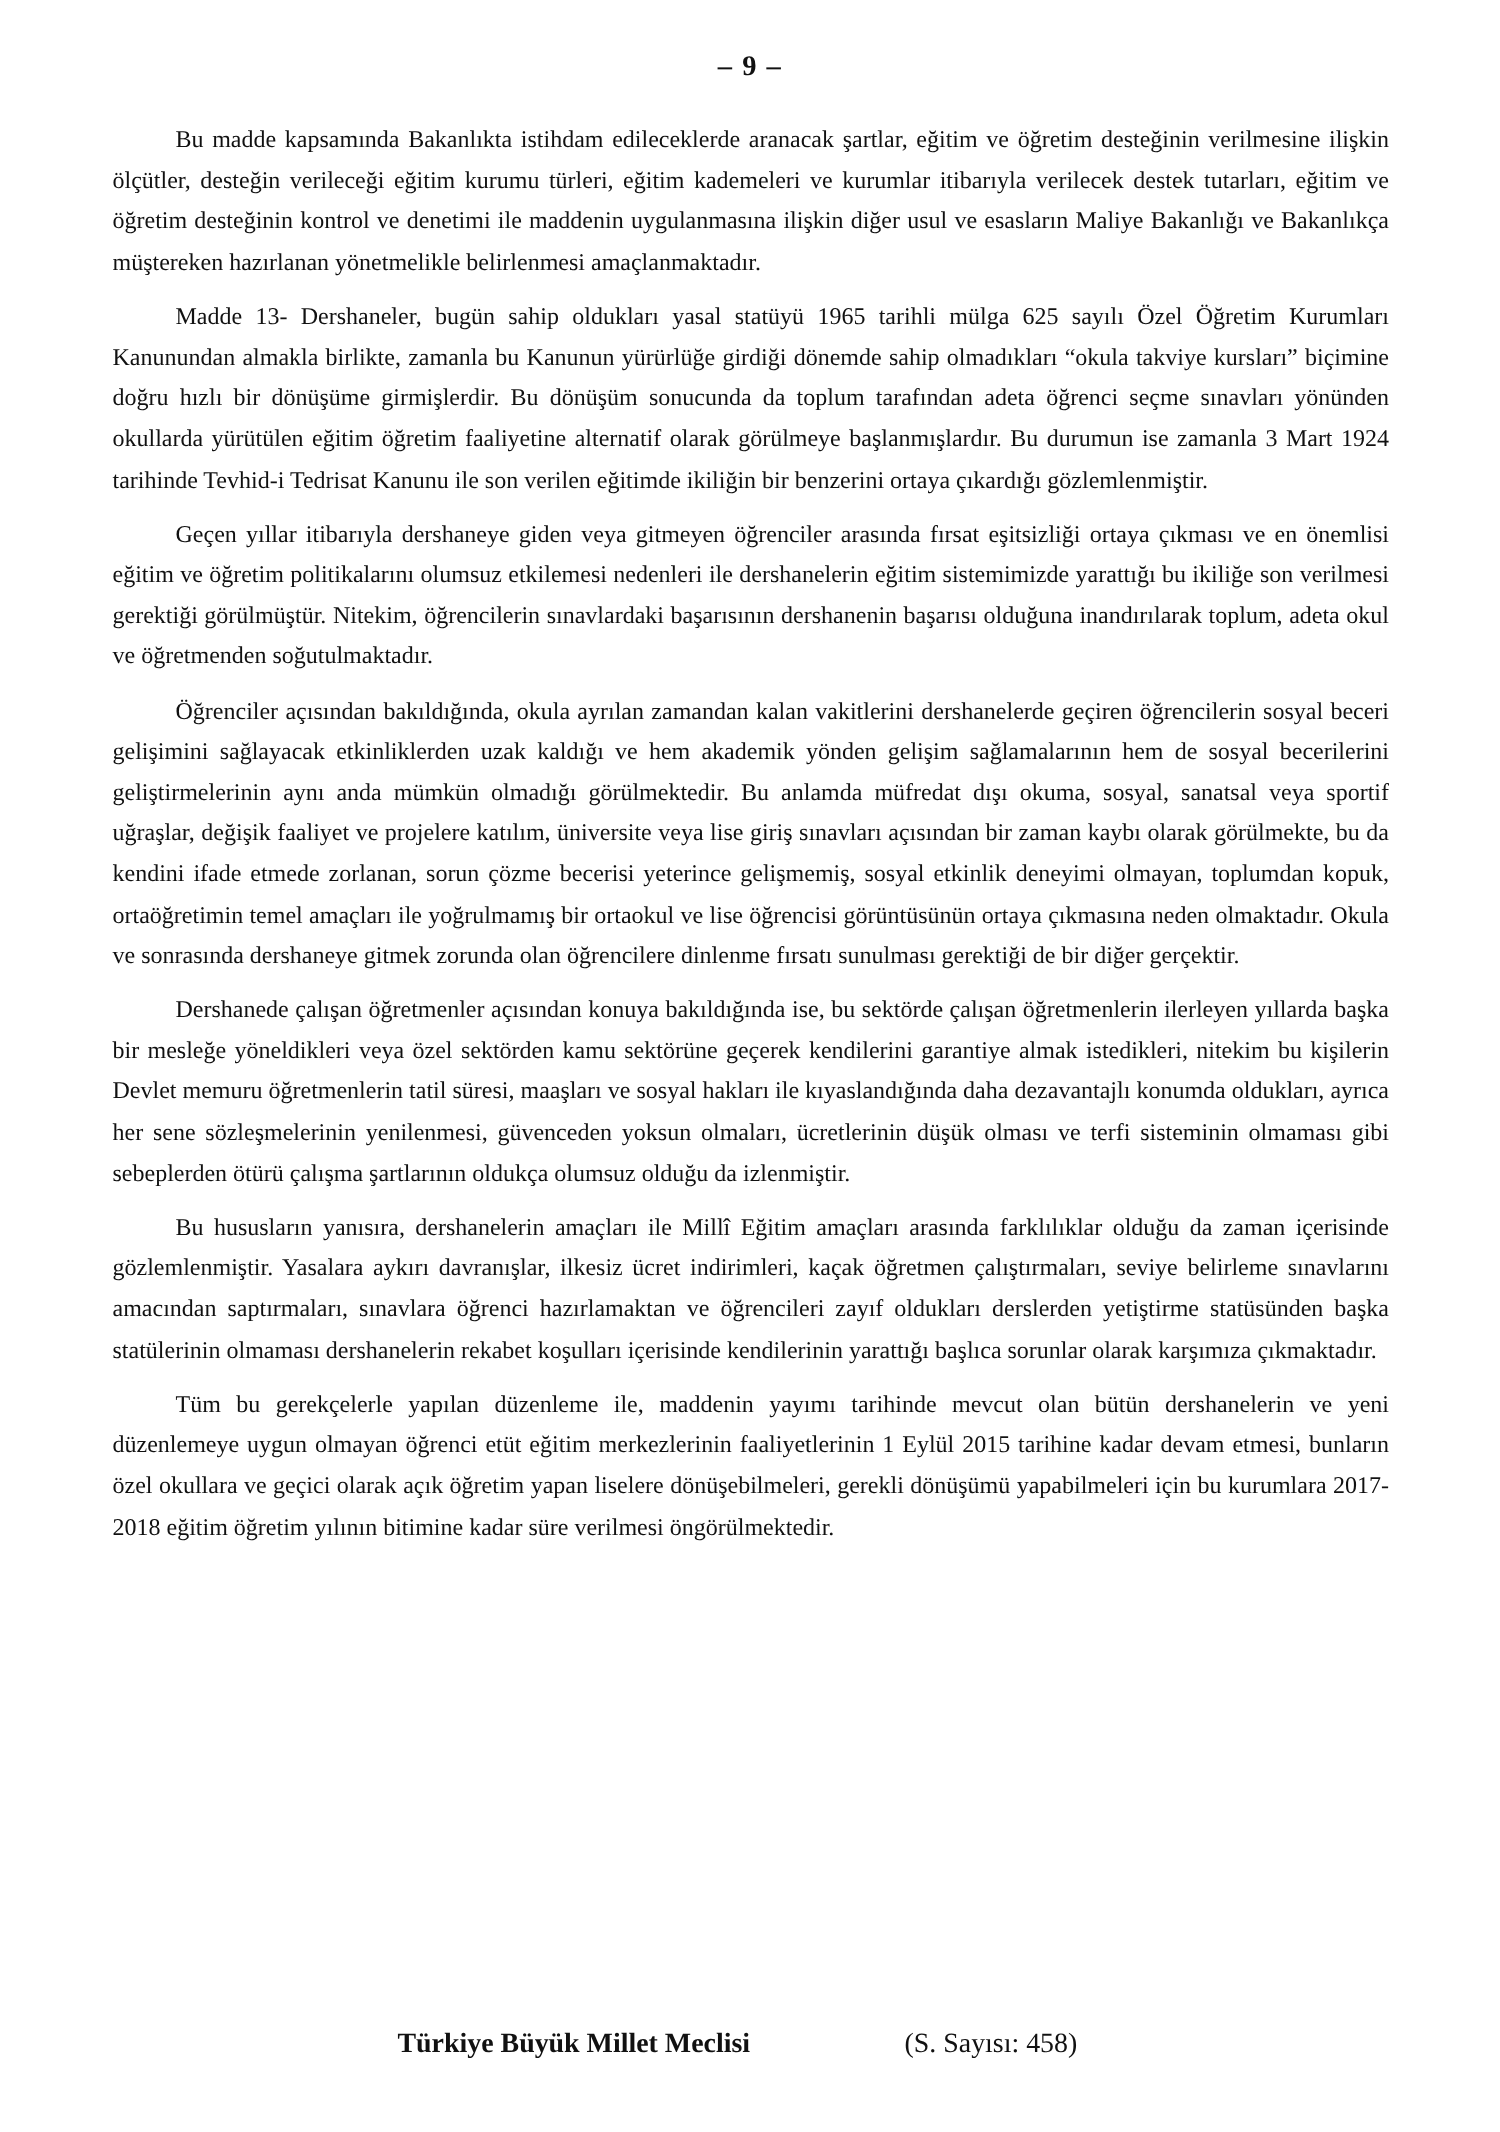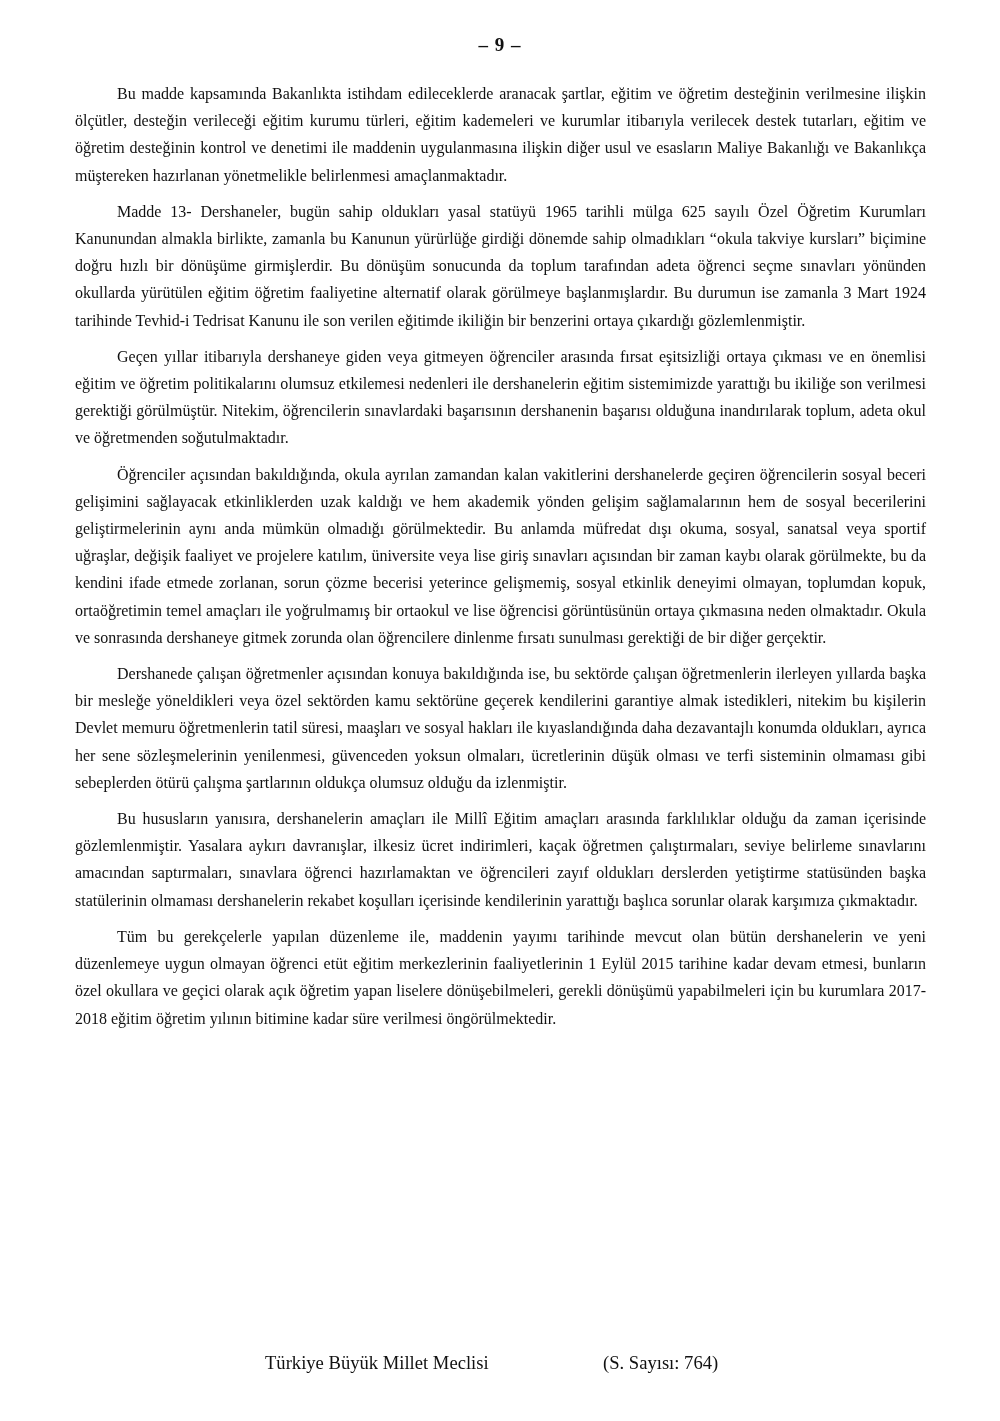--- a/index.html
+++ b/index.html
@@ -35,34 +35,34 @@
       text-indent: 42px;
     }
     .para b { font-weight: normal; }
     .footer {
       position: absolute;
       top: 1352px;
       left: 0;
       width: 1000px;
       font-size: 18.6px;
     }
-    .footer .left { position: absolute; left: 265px; }
+    .footer .left { position: absolute; left: 265px; font-weight: bold; }
     .footer .right { position: absolute; left: 603px; }
   </style>
 </head>
 <body>
 
 <div class="page-number">– 9 –</div>
 
 <div class="body-text">
   <p class="para"><b></b><span>Bu madde kapsamında Bakanlıkta istihdam edileceklerde aranacak şartlar, eğitim ve öğretim desteğinin verilmesine ilişkin ölçütler, desteğin verileceği eğitim kurumu türleri, eğitim kademeleri ve kurumlar itibarıyla verilecek destek tutarları, eğitim ve öğretim desteğinin kontrol ve denetimi ile maddenin uygulanmasına ilişkin diğer usul ve esasların Maliye Bakanlığı ve Bakanlıkça müştereken hazırlanan yönetmelikle belirlenmesi amaçlanmaktadır.</span></p>
   <p class="para"><b>Madde 13-</b><span> Dershaneler, bugün sahip oldukları yasal statüyü 1965 tarihli mülga 625 sayılı Özel Öğretim Kurumları Kanunundan almakla birlikte, zamanla bu Kanunun yürürlüğe girdiği dönemde sahip olmadıkları “okula takviye kursları” biçimine doğru hızlı bir dönüşüme girmişlerdir. Bu dönüşüm sonucunda da toplum tarafından adeta öğrenci seçme sınavları yönünden okullarda yürütülen eğitim öğretim faaliyetine alternatif olarak görülmeye başlanmışlardır. Bu durumun ise zamanla 3 Mart 1924 tarihinde Tevhid-i Tedrisat Kanunu ile son verilen eğitimde ikiliğin bir benzerini ortaya çıkardığı gözlemlenmiştir.</span></p>
   <p class="para"><b></b><span>Geçen yıllar itibarıyla dershaneye giden veya gitmeyen öğrenciler arasında fırsat eşitsizliği ortaya çıkması ve en önemlisi eğitim ve öğretim politikalarını olumsuz etkilemesi nedenleri ile dershanelerin eğitim sistemimizde yarattığı bu ikiliğe son verilmesi gerektiği görülmüştür. Nitekim, öğrencilerin sınavlardaki başarısının dershanenin başarısı olduğuna inandırılarak toplum, adeta okul ve öğretmenden soğutulmaktadır.</span></p>
   <p class="para"><b></b><span>Öğrenciler açısından bakıldığında, okula ayrılan zamandan kalan vakitlerini dershanelerde geçiren öğrencilerin sosyal beceri gelişimini sağlayacak etkinliklerden uzak kaldığı ve hem akademik yönden gelişim sağlamalarının hem de sosyal becerilerini geliştirmelerinin aynı anda mümkün olmadığı görülmektedir. Bu anlamda müfredat dışı okuma, sosyal, sanatsal veya sportif uğraşlar, değişik faaliyet ve projelere katılım, üniversite veya lise giriş sınavları açısından bir zaman kaybı olarak görülmekte, bu da kendini ifade etmede zorlanan, sorun çözme becerisi yeterince gelişmemiş, sosyal etkinlik deneyimi olmayan, toplumdan kopuk, ortaöğretimin temel amaçları ile yoğrulmamış bir ortaokul ve lise öğrencisi görüntüsünün ortaya çıkmasına neden olmaktadır. Okula ve sonrasında dershaneye gitmek zorunda olan öğrencilere dinlenme fırsatı sunulması gerektiği de bir diğer gerçektir.</span></p>
   <p class="para"><b></b><span>Dershanede çalışan öğretmenler açısından konuya bakıldığında ise, bu sektörde çalışan öğretmenlerin ilerleyen yıllarda başka bir mesleğe yöneldikleri veya özel sektörden kamu sektörüne geçerek kendilerini garantiye almak istedikleri, nitekim bu kişilerin Devlet memuru öğretmenlerin tatil süresi, maaşları ve sosyal hakları ile kıyaslandığında daha dezavantajlı konumda oldukları, ayrıca her sene sözleşmelerinin yenilenmesi, güvenceden yoksun olmaları, ücretlerinin düşük olması ve terfi sisteminin olmaması gibi sebeplerden ötürü çalışma şartlarının oldukça olumsuz olduğu da izlenmiştir.</span></p>
   <p class="para"><b></b><span>Bu hususların yanısıra, dershanelerin amaçları ile Millî Eğitim amaçları arasında farklılıklar olduğu da zaman içerisinde gözlemlenmiştir. Yasalara aykırı davranışlar, ilkesiz ücret indirimleri, kaçak öğretmen çalıştırmaları, seviye belirleme sınavlarını amacından saptırmaları, sınavlara öğrenci hazırlamaktan ve öğrencileri zayıf oldukları derslerden yetiştirme statüsünden başka statülerinin olmaması dershanelerin rekabet koşulları içerisinde kendilerinin yarattığı başlıca sorunlar olarak karşımıza çıkmaktadır.</span></p>
   <p class="para"><b></b><span>Tüm bu gerekçelerle yapılan düzenleme ile, maddenin yayımı tarihinde mevcut olan bütün dershanelerin ve yeni düzenlemeye uygun olmayan öğrenci etüt eğitim merkezlerinin faaliyetlerinin 1 Eylül 2015 tarihine kadar devam etmesi, bunların özel okullara ve geçici olarak açık öğretim yapan liselere dönüşebilmeleri, gerekli dönüşümü yapabilmeleri için bu kurumlara 2017-2018 eğitim öğretim yılının bitimine kadar süre verilmesi öngörülmektedir.</span></p>
 </div>
 
 <div class="footer">
   <span class="left">Türkiye Büyük Millet Meclisi</span>
-  <span class="right">(S. Sayısı: 764)</span>
+  <span class="right">(S. Sayısı: 458)</span>
 </div>
 
 </body></html>

